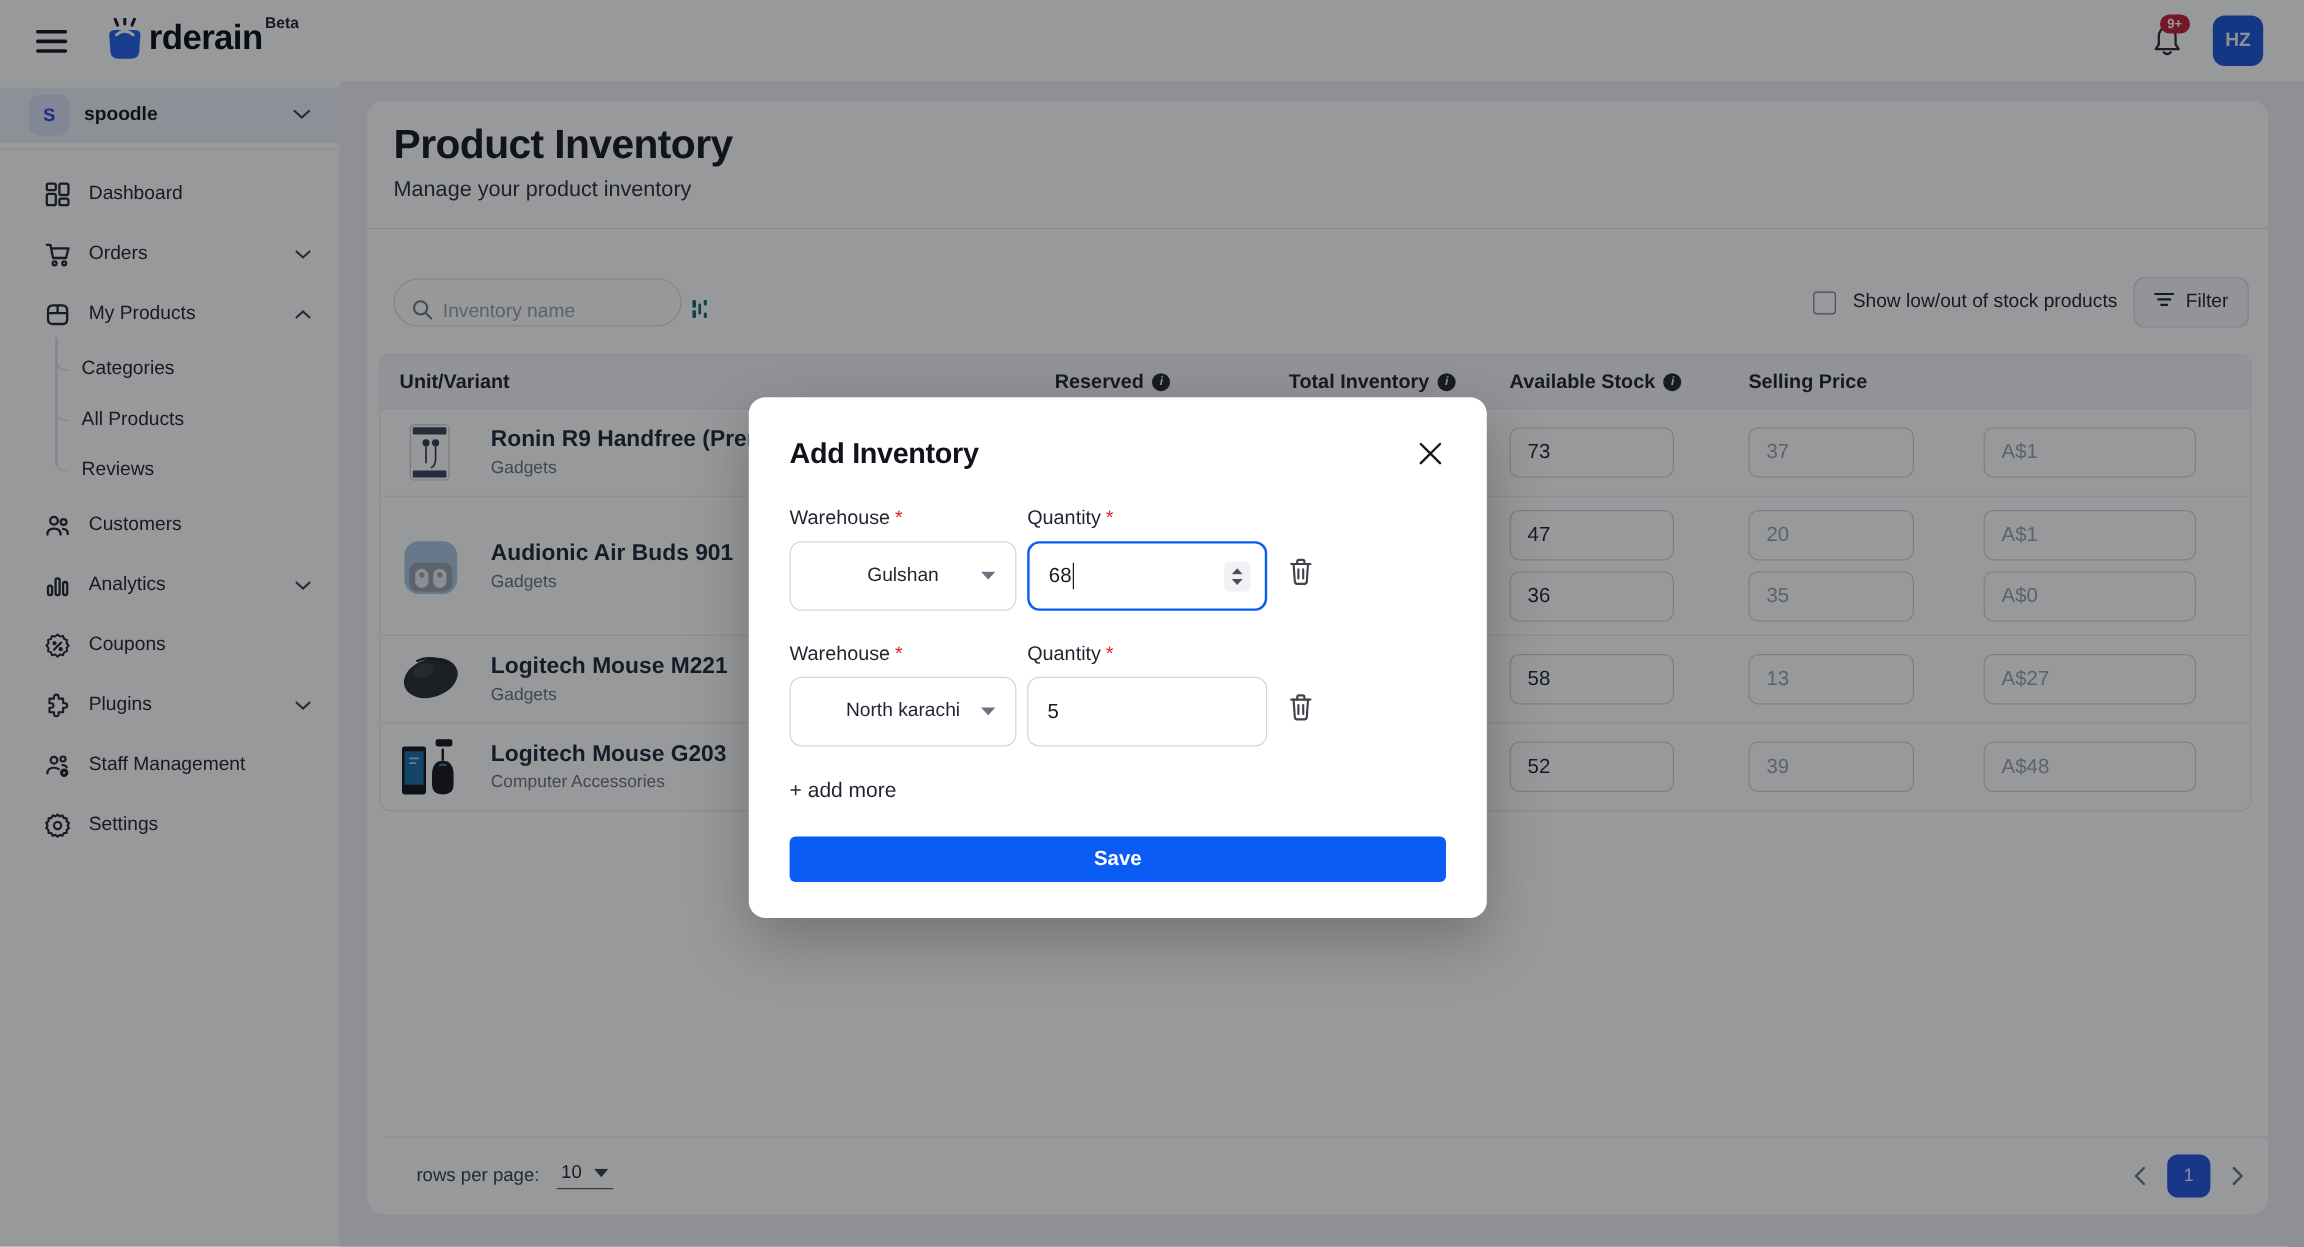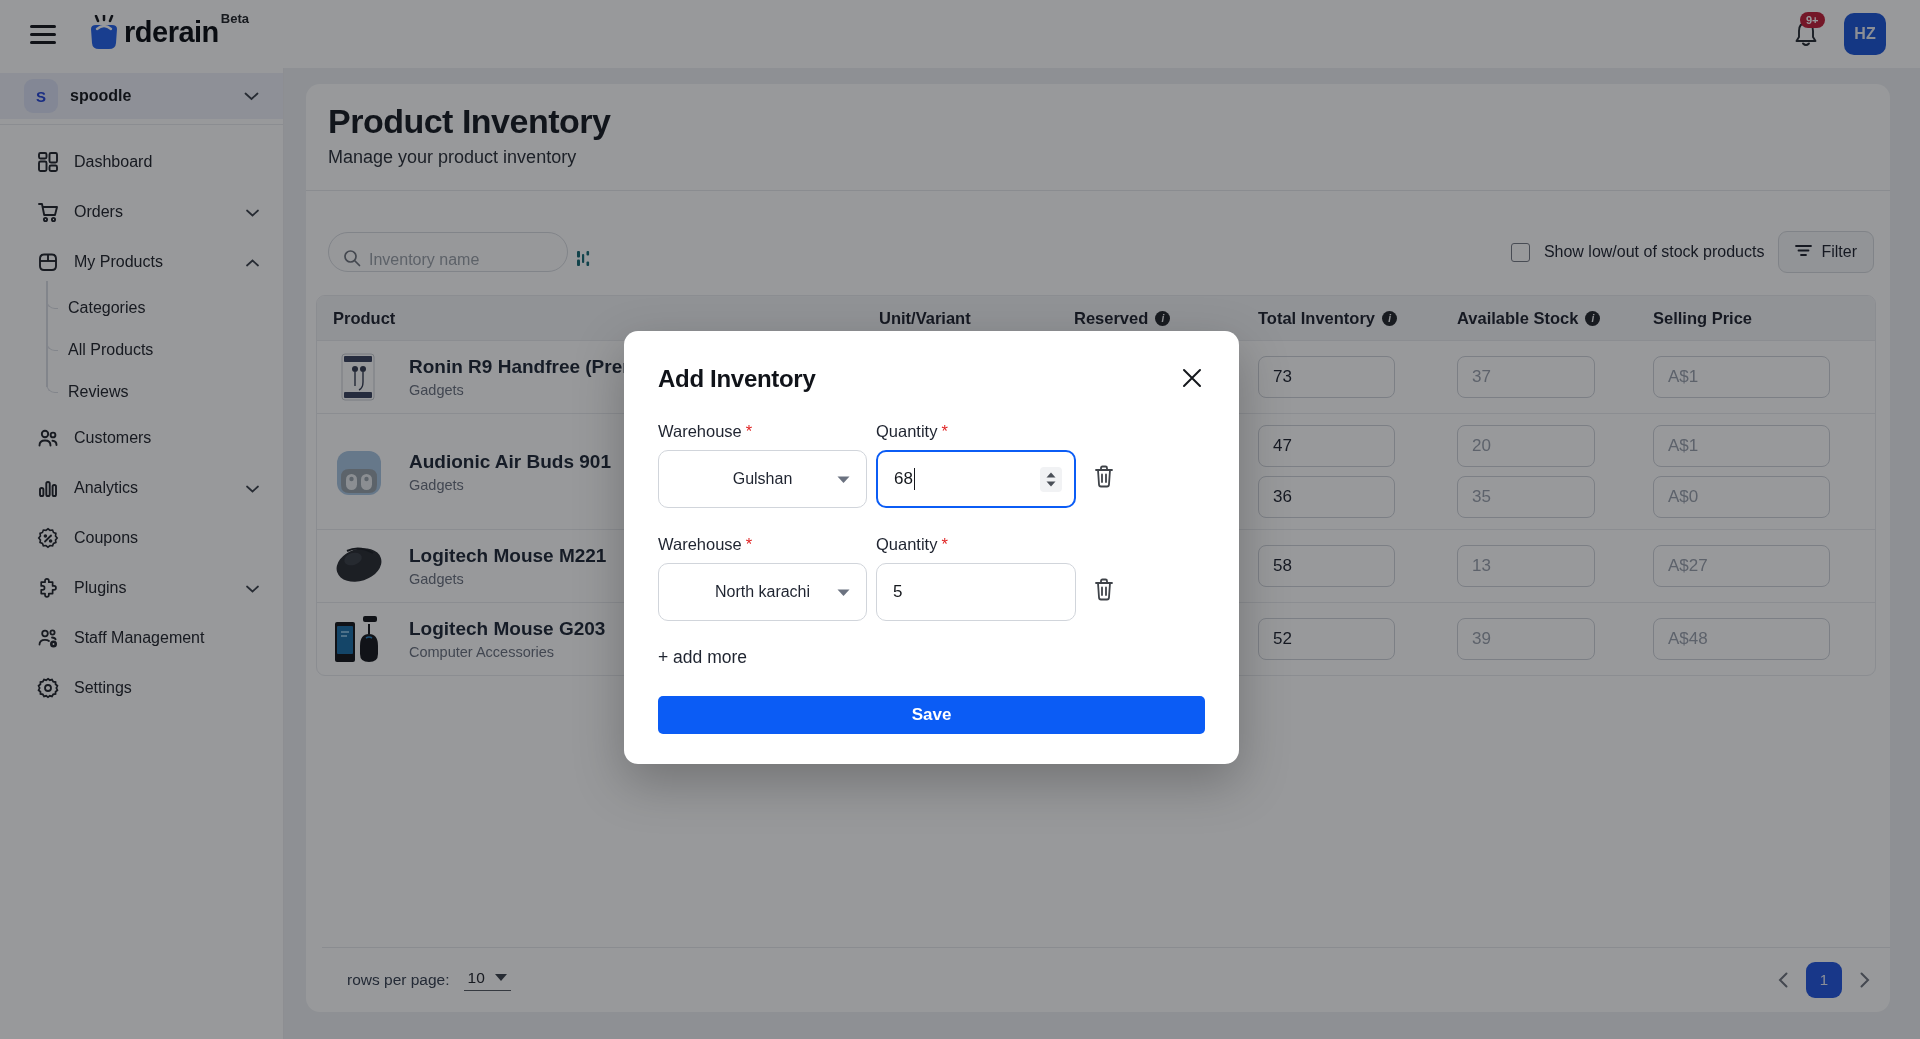--- a/index.html
+++ b/index.html
@@ -99,21 +99,21 @@
   .overlay { position:absolute; inset:0; background:rgba(10,12,16,0.42); z-index:40; }
   .modal { position:absolute; left:624px; top:331px; width:615px; background:#fff; border-radius:14px;
            z-index:50; box-shadow:0 18px 50px rgba(0,0,0,0.25); padding:34px 34px 30px 34px; }
   .modal-head { display:flex; align-items:flex-start; }
   .modal-title { font-size:24px; font-weight:800; color:#101319; letter-spacing:-0.3px; }
   .modal-close { margin-left:auto; cursor:pointer; padding:2px; }
   .field-row { display:flex; align-items:flex-end; margin-top:27px; }
   .fcol { display:flex; flex-direction:column; }
   .flabel { font-size:16.5px; color:#1f2430; margin-bottom:9px; }
   .req { color:#e02424; margin-left:4px; }
-  .select { width:209px; height:58px; border:1px solid #d1d5db; border-radius:10px; display:flex;
+  .select { width:189px; height:58px; border:1px solid #d1d5db; border-radius:10px; display:flex;
             align-items:center; justify-content:center; gap:0; position:relative; cursor:pointer;
             font-size:16px; color:#1f2430; background:#fff; }
   .select .sel-chev { position:absolute; right:16px; }
   .fcol.qty { margin-left:9px; }
   .qinput { width:200px; height:58px; border:1px solid #d1d5db; border-radius:10px; display:flex;
             align-items:center; padding:0 12px 0 16px; font-size:17px; color:#15181d; background:#fff; }
   .qinput.focused { border:2.5px solid #0b5cf5; }
   .caret { width:1.5px; height:22px; background:#15181d; margin-left:1px; }
   .spinner { margin-left:auto; display:flex; flex-direction:column; gap:3px; align-items:center;
              background:#f1f2f4; border-radius:4px; padding:5px 6px; cursor:pointer; }
@@ -343,21 +343,20 @@
               <path d="M1 2 L16 2 M3.5 6.5 L13.5 6.5 M6 11 L11 11" stroke="#1f2430" stroke-width="1.8" stroke-linecap="round"></path>
             </svg>
         </span>
         <span>Filter</span>
       </div>
     </div>
   </div>
 
   <div class="table">
     <div class="tgrid thead">
-      <div class="th">Product</div>
       <div class="th">Unit/Variant</div>
       <div class="th">
         <span>Reserved</span>
         <span class="info-dot">i</span>
       </div>
       <div class="th">
         <span>Total Inventory</span>
         <span class="info-dot">i</span>
       </div>
       <div class="th">

